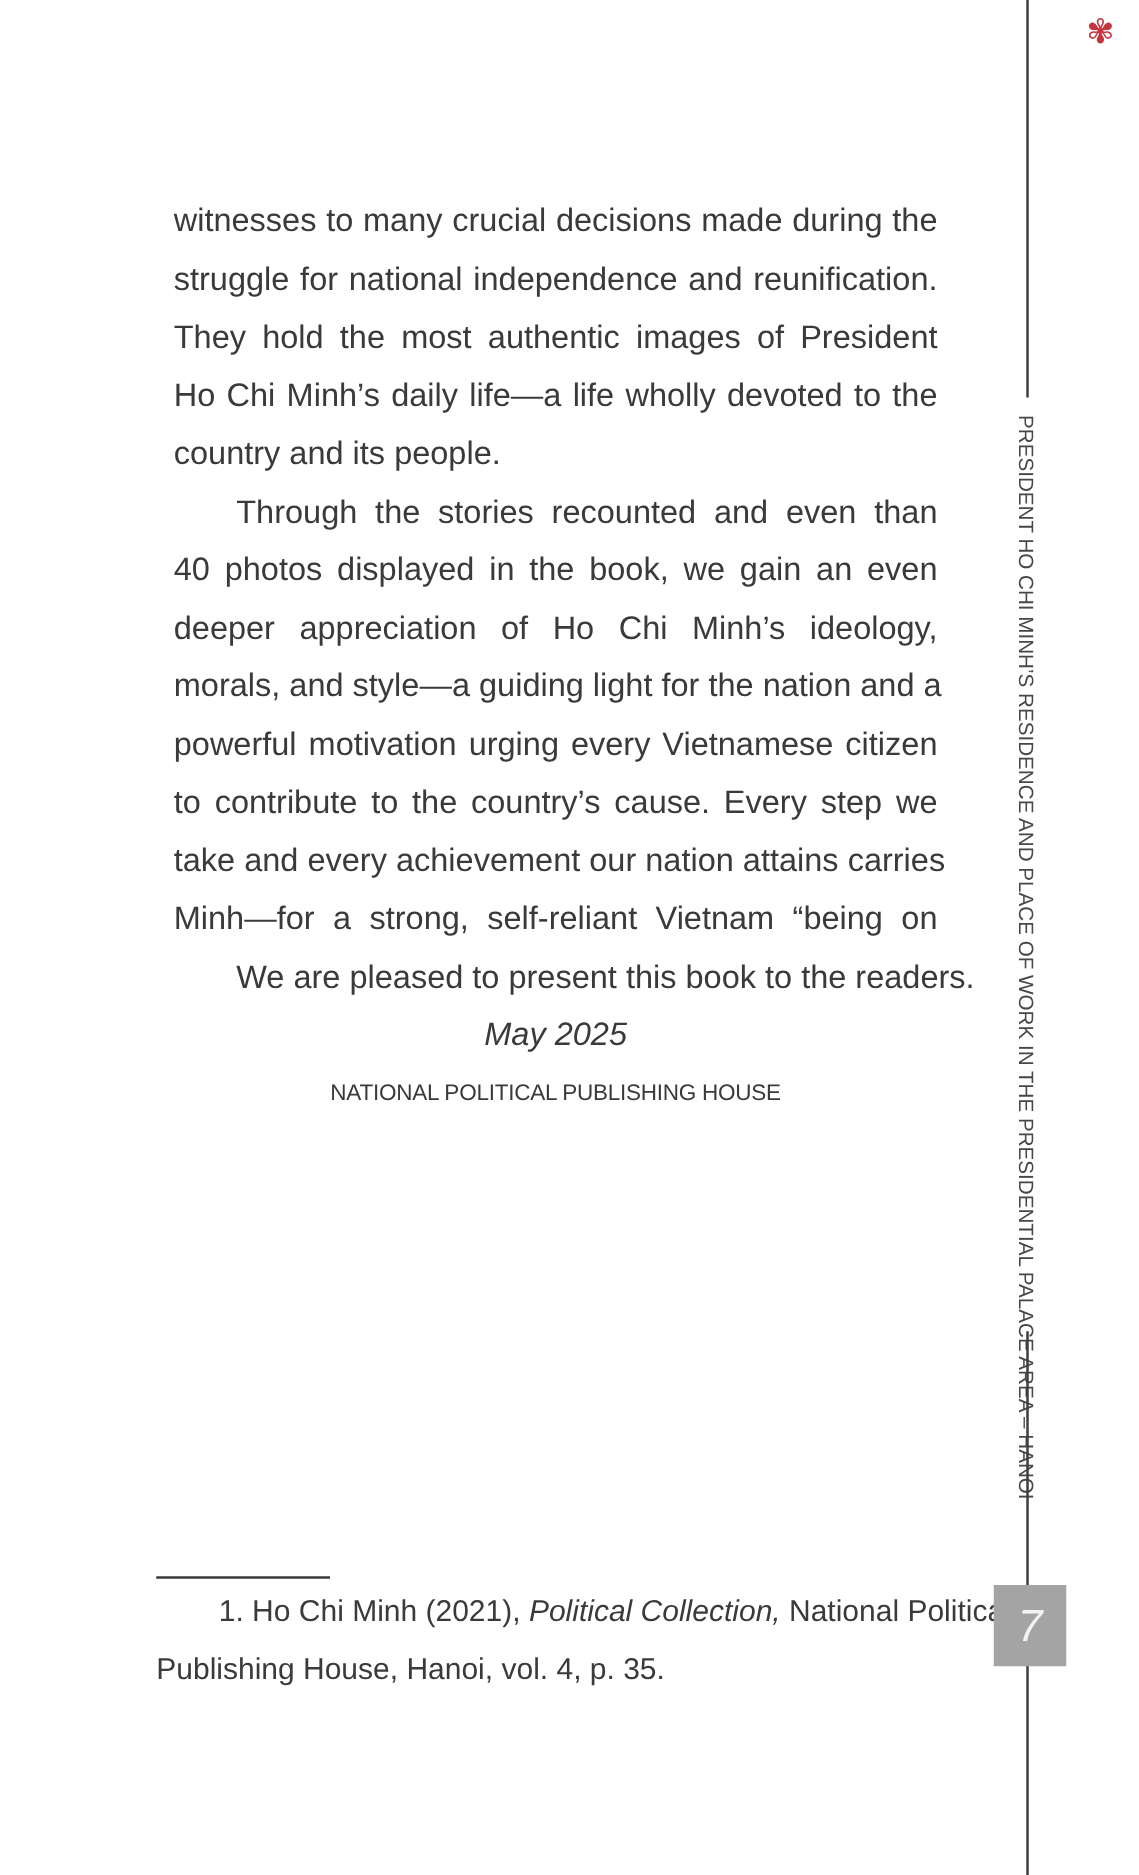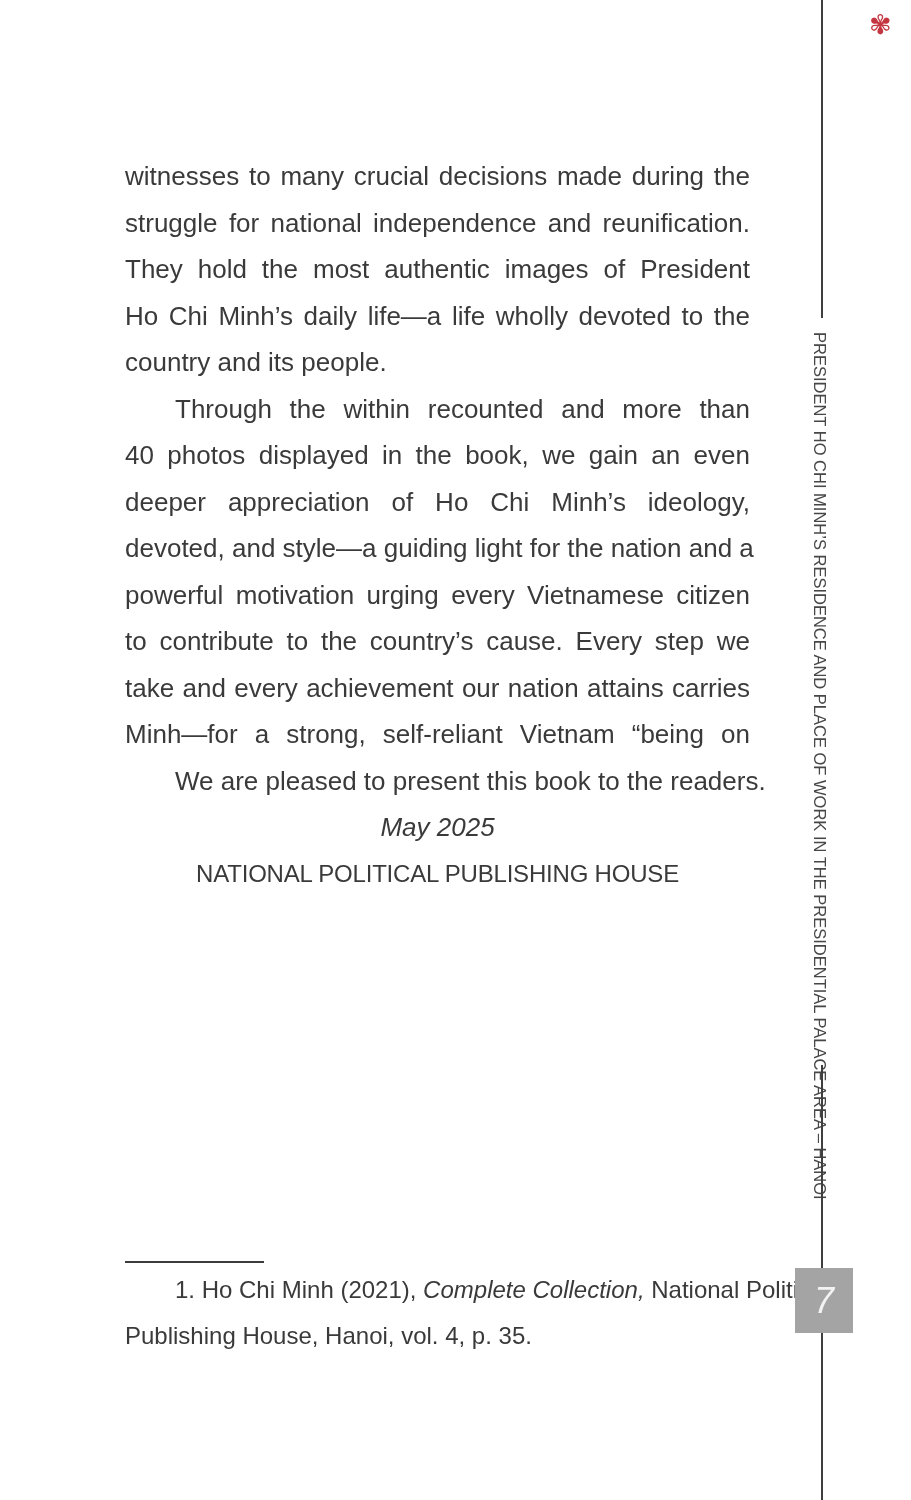--- a/index.html
+++ b/index.html
@@ -19,32 +19,33 @@
     top: 153px;
     width: 625px;
     font-size: 26px;
     line-height: 46.5px;
     color: #3a3a3a;
   }
   .ln {
     white-space: nowrap;
     text-align: justify;
     text-align-last: justify;
+    margin-left: 14px;
   }
   .ln.end   { text-align-last: left; }
   .ln.indent{ text-indent: 50px; }
   .ln.center{ text-align: left; text-align-last: center; }
   .ln sup {
     font-size: 58%;
     line-height: 0;
     vertical-align: super;
   }
   .italic { font-style: italic; }
   .publisher {
-    font-size: 24px;
+    font-size: 18px;
     letter-spacing: -0.2px;
   }
   
   .fnsep {
     position: absolute;
     left: 125px;
     top: 1261px;
     width: 139px;
     height: 0;
     border-top: 2px solid #3b3b3b;
@@ -121,34 +122,34 @@
     <span>7</span>
   </div>
 
   <div class="main">
     <div class="ln">witnesses to many crucial decisions made during the</div>
     <div class="ln">struggle for national independence and reunification.</div>
     <div class="ln">They hold the most authentic images of President</div>
     <div class="ln">Ho Chi Minh’s daily life—a life wholly devoted to the</div>
     <div class="ln end">country and its people.</div>
 
-    <div class="ln indent">Through the within recounted and more than</div>
+    <div class="ln indent">Through the stories recounted and even than</div>
     <div class="ln">40 photos displayed in the book, we gain an even</div>
     <div class="ln">deeper appreciation of Ho Chi Minh’s ideology,</div>
-    <div class="ln">devoted, and style—a guiding light for the nation and a</div>
+    <div class="ln">morals, and style—a guiding light for the nation and a</div>
     <div class="ln">powerful motivation urging every Vietnamese citizen</div>
     <div class="ln">to contribute to the country’s cause. Every step we</div>
     <div class="ln">take and every achievement our nation attains carries</div>
     <div class="ln">Minh—for a strong, self-reliant Vietnam “being on</div>
 
     <div class="ln indent">We are pleased to present this book to the readers.</div>
 
     <div class="ln center italic">May 2025</div>
     <div class="ln center publisher">NATIONAL POLITICAL PUBLISHING HOUSE</div>
   </div>
 
   <div class="fnsep"></div>
   <div class="footnote">
-    <div class="fn-ln indent"><span>1. Ho Chi Minh (2021), </span><span class="italic">Complete Collection,</span><span> National Political</span></div>
+    <div class="fn-ln indent"><span>1. Ho Chi Minh (2021), </span><span class="italic">Political Collection,</span><span> National Political</span></div>
     <div class="fn-ln end">Publishing House, Hanoi, vol. 4, p. 35.</div>
   </div>
 
 </div>
 
 </body></html>

